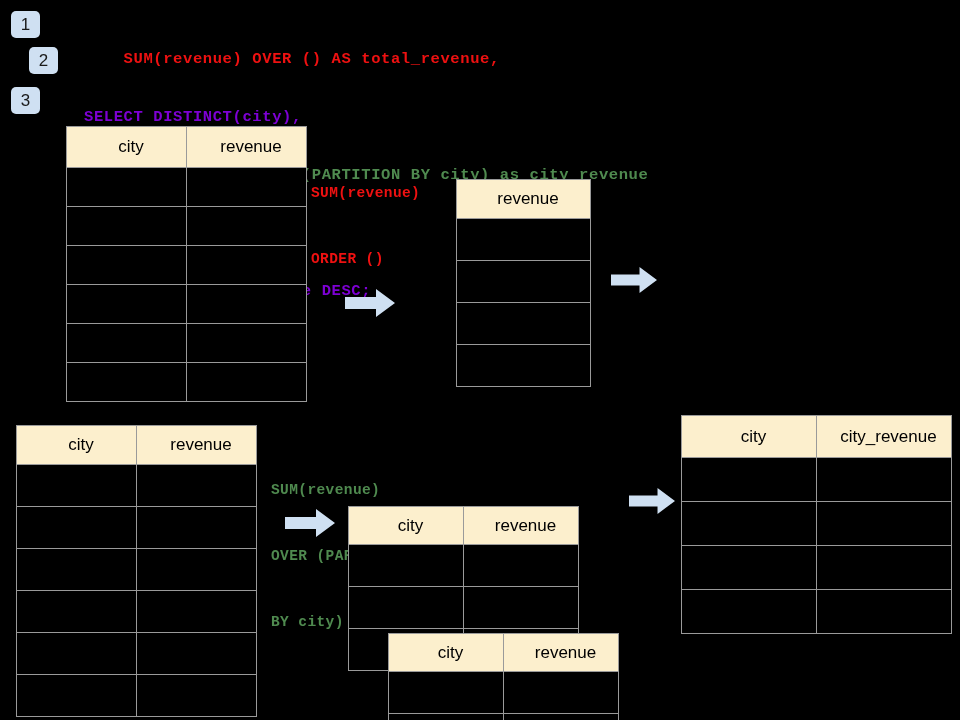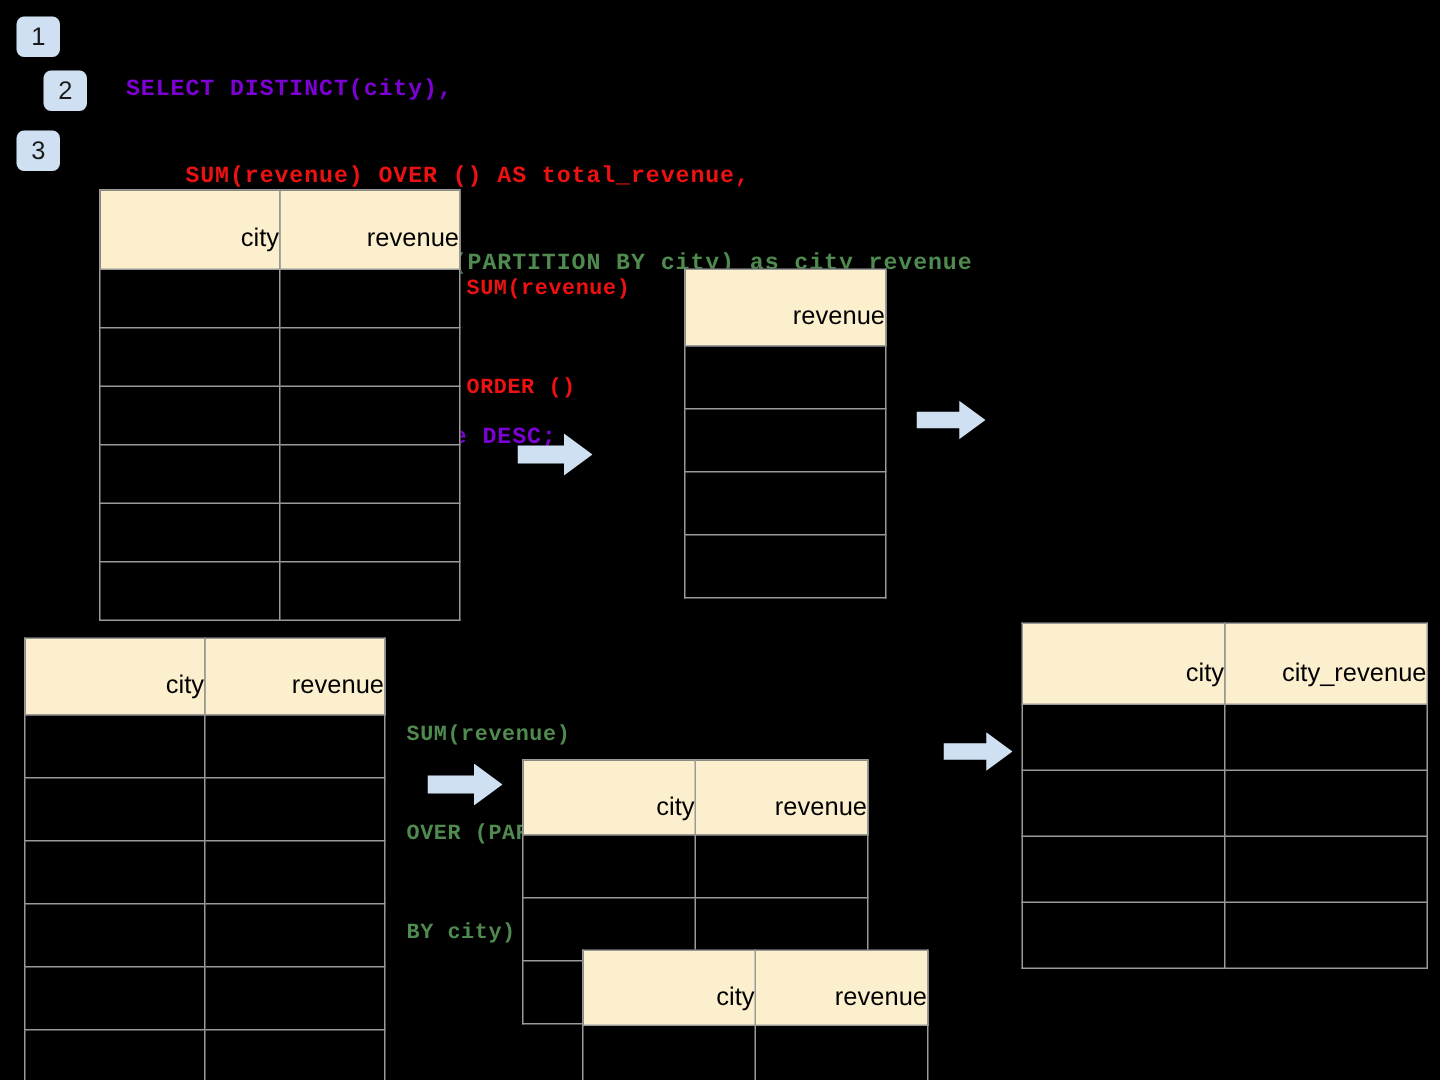--- a/index.html
+++ b/index.html
@@ -80,42 +80,42 @@
     background: #000000;
     padding: 0;
   }
   .tbl th {
     border: 1px solid #9a9a9a;
     background: #fcefcd;
     color: #000000;
     font-family: "Liberation Sans", sans-serif;
     font-weight: normal;
     font-size: 17px;
-    text-align: right;
-    padding: 12px 0 0 9px;
+    text-align: center;
+    padding: 0 0 0 9px;
   }
 
   
   .arrow {
     position: absolute;
     display: block;
   }
 </style>
 </head>
 <body>
 
 <div id="canvas">
 
   <div class="badge" style="left:11px; top:11px;">1</div>
   <div class="badge" style="left:29px; top:47px;">2</div>
   <div class="badge" style="left:11px; top:87px;">3</div>
 
   <div class="code" style="left:84px; top:12px;">
+    <div class="code-line c-red">    SUM(revenue) OVER () AS total_revenue,</div>
     <div class="code-line c-purple">SELECT DISTINCT(city),</div>
-    <div class="code-line c-red">    SUM(revenue) OVER () AS total_revenue,</div>
     <div class="code-line c-green">    SUM(revenue) OVER (PARTITION BY city) as city_revenue</div>
     <div class="code-line c-purple">  FROM rides</div>
     <div class="code-line c-purple">  ORDER by city_revenue DESC;</div>
   </div>
 
 
   <div class="annot red" style="left:311px; top:138px;">
     <div>SUM(revenue)</div>
     <div>ORDER ()</div>
   </div>

